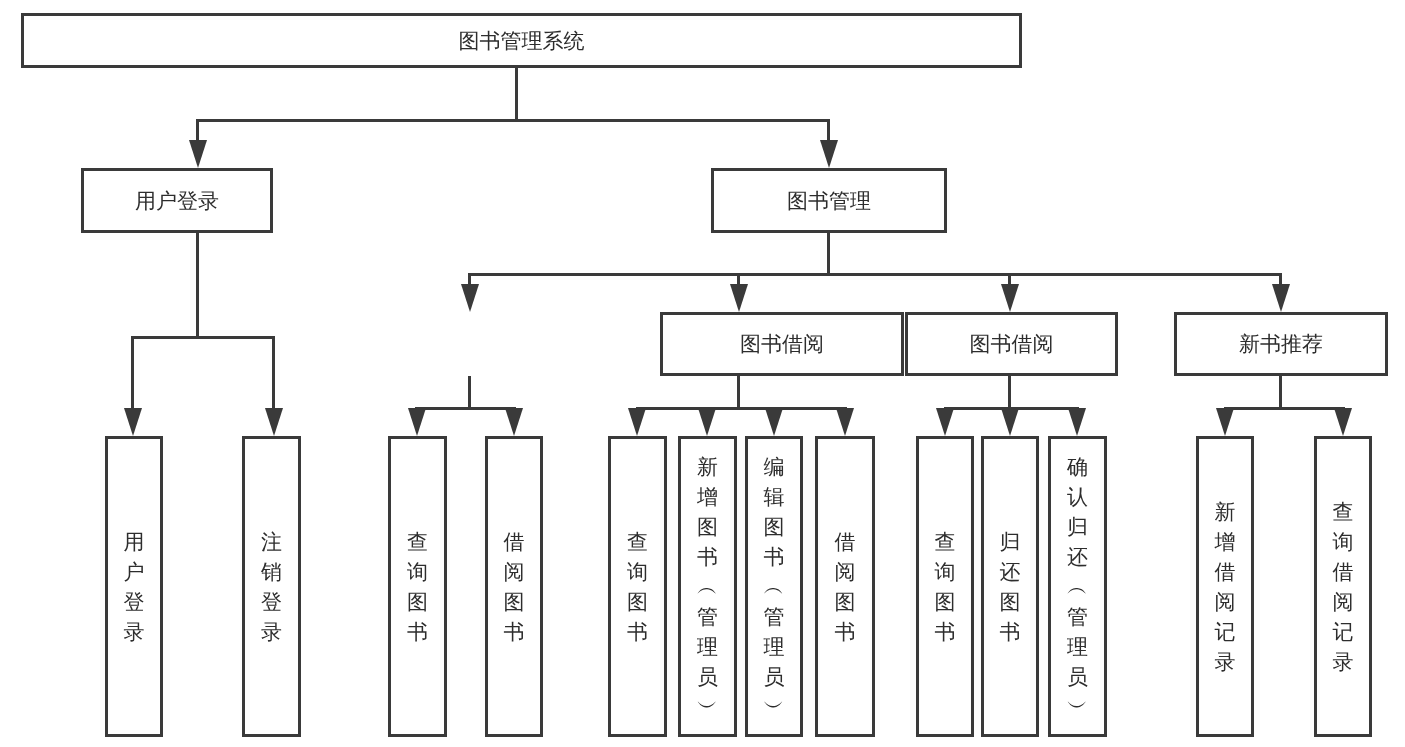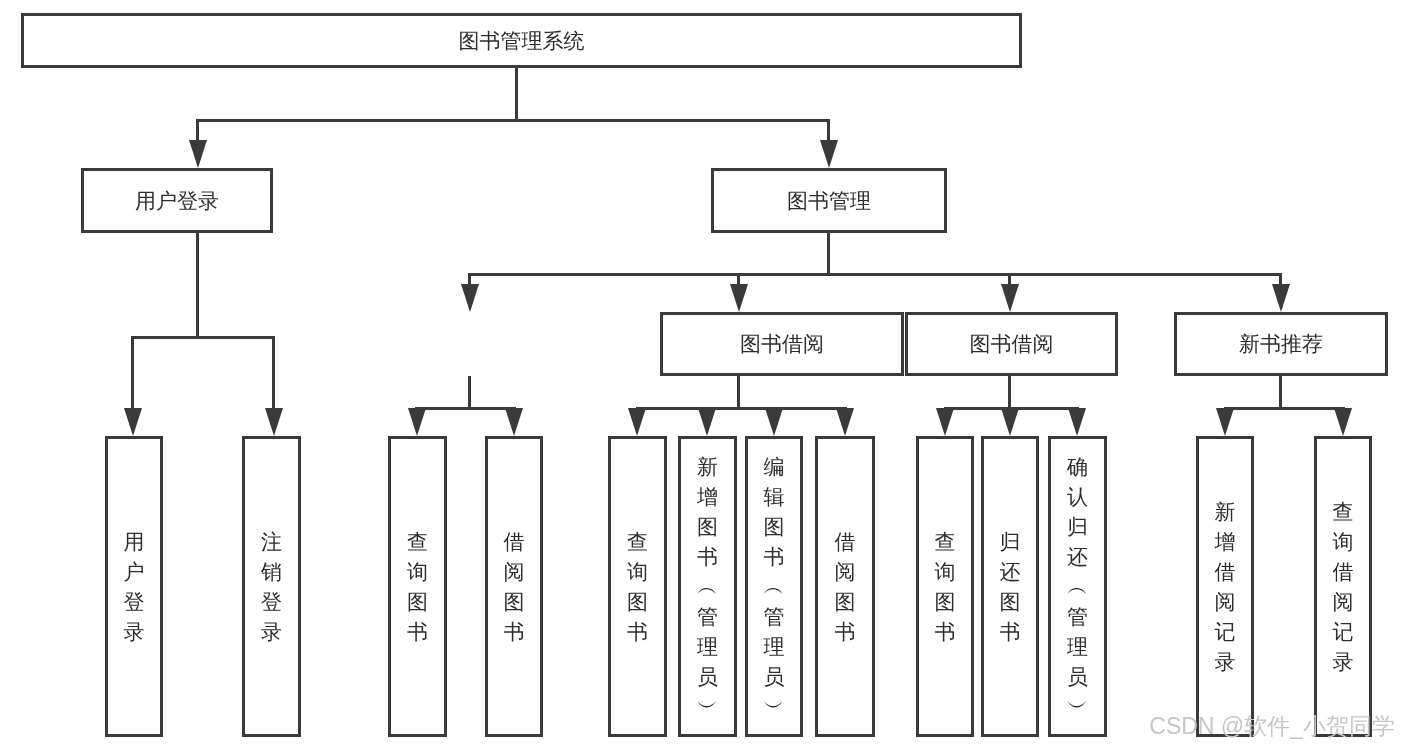--- a/index.html
+++ b/index.html
@@ -221,15 +221,14 @@
   <div class="hline" style="left:944px;top:407px;width:135px;"></div>
   <div class="arrow" style="left:936px;top:408px;"></div>
   <div class="arrow" style="left:1001px;top:408px;"></div>
   <div class="arrow" style="left:1068px;top:408px;"></div>
 
   <div class="vline" style="left:1279px;top:376px;height:33px;"></div>
   <div class="hline" style="left:1224px;top:407px;width:121px;"></div>
   <div class="arrow" style="left:1216px;top:408px;"></div>
   <div class="arrow" style="left:1334px;top:408px;"></div>
 
-  <div class="watermark">CSDN @软件_小贺同学</div>
 
 </div>
 
 </body></html>

